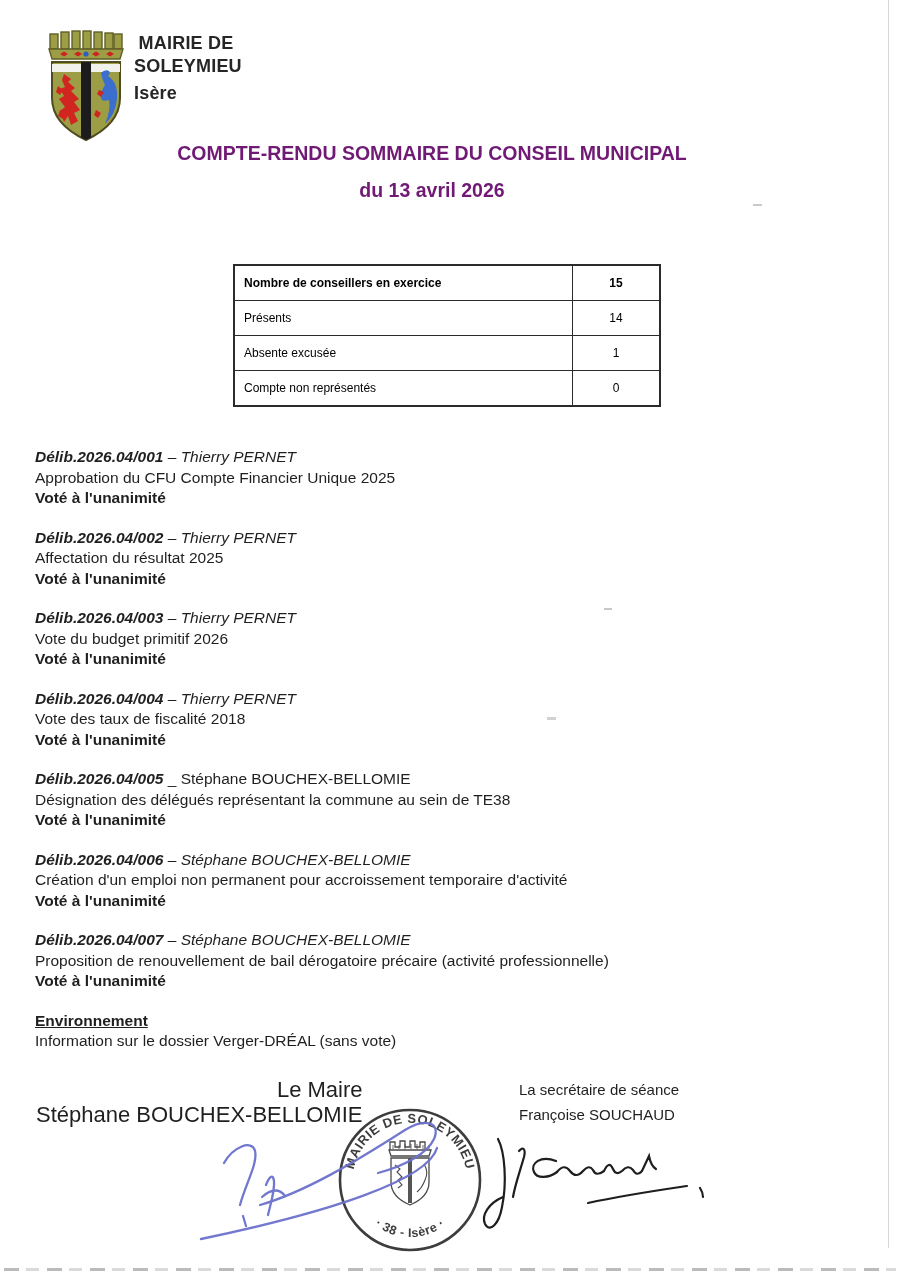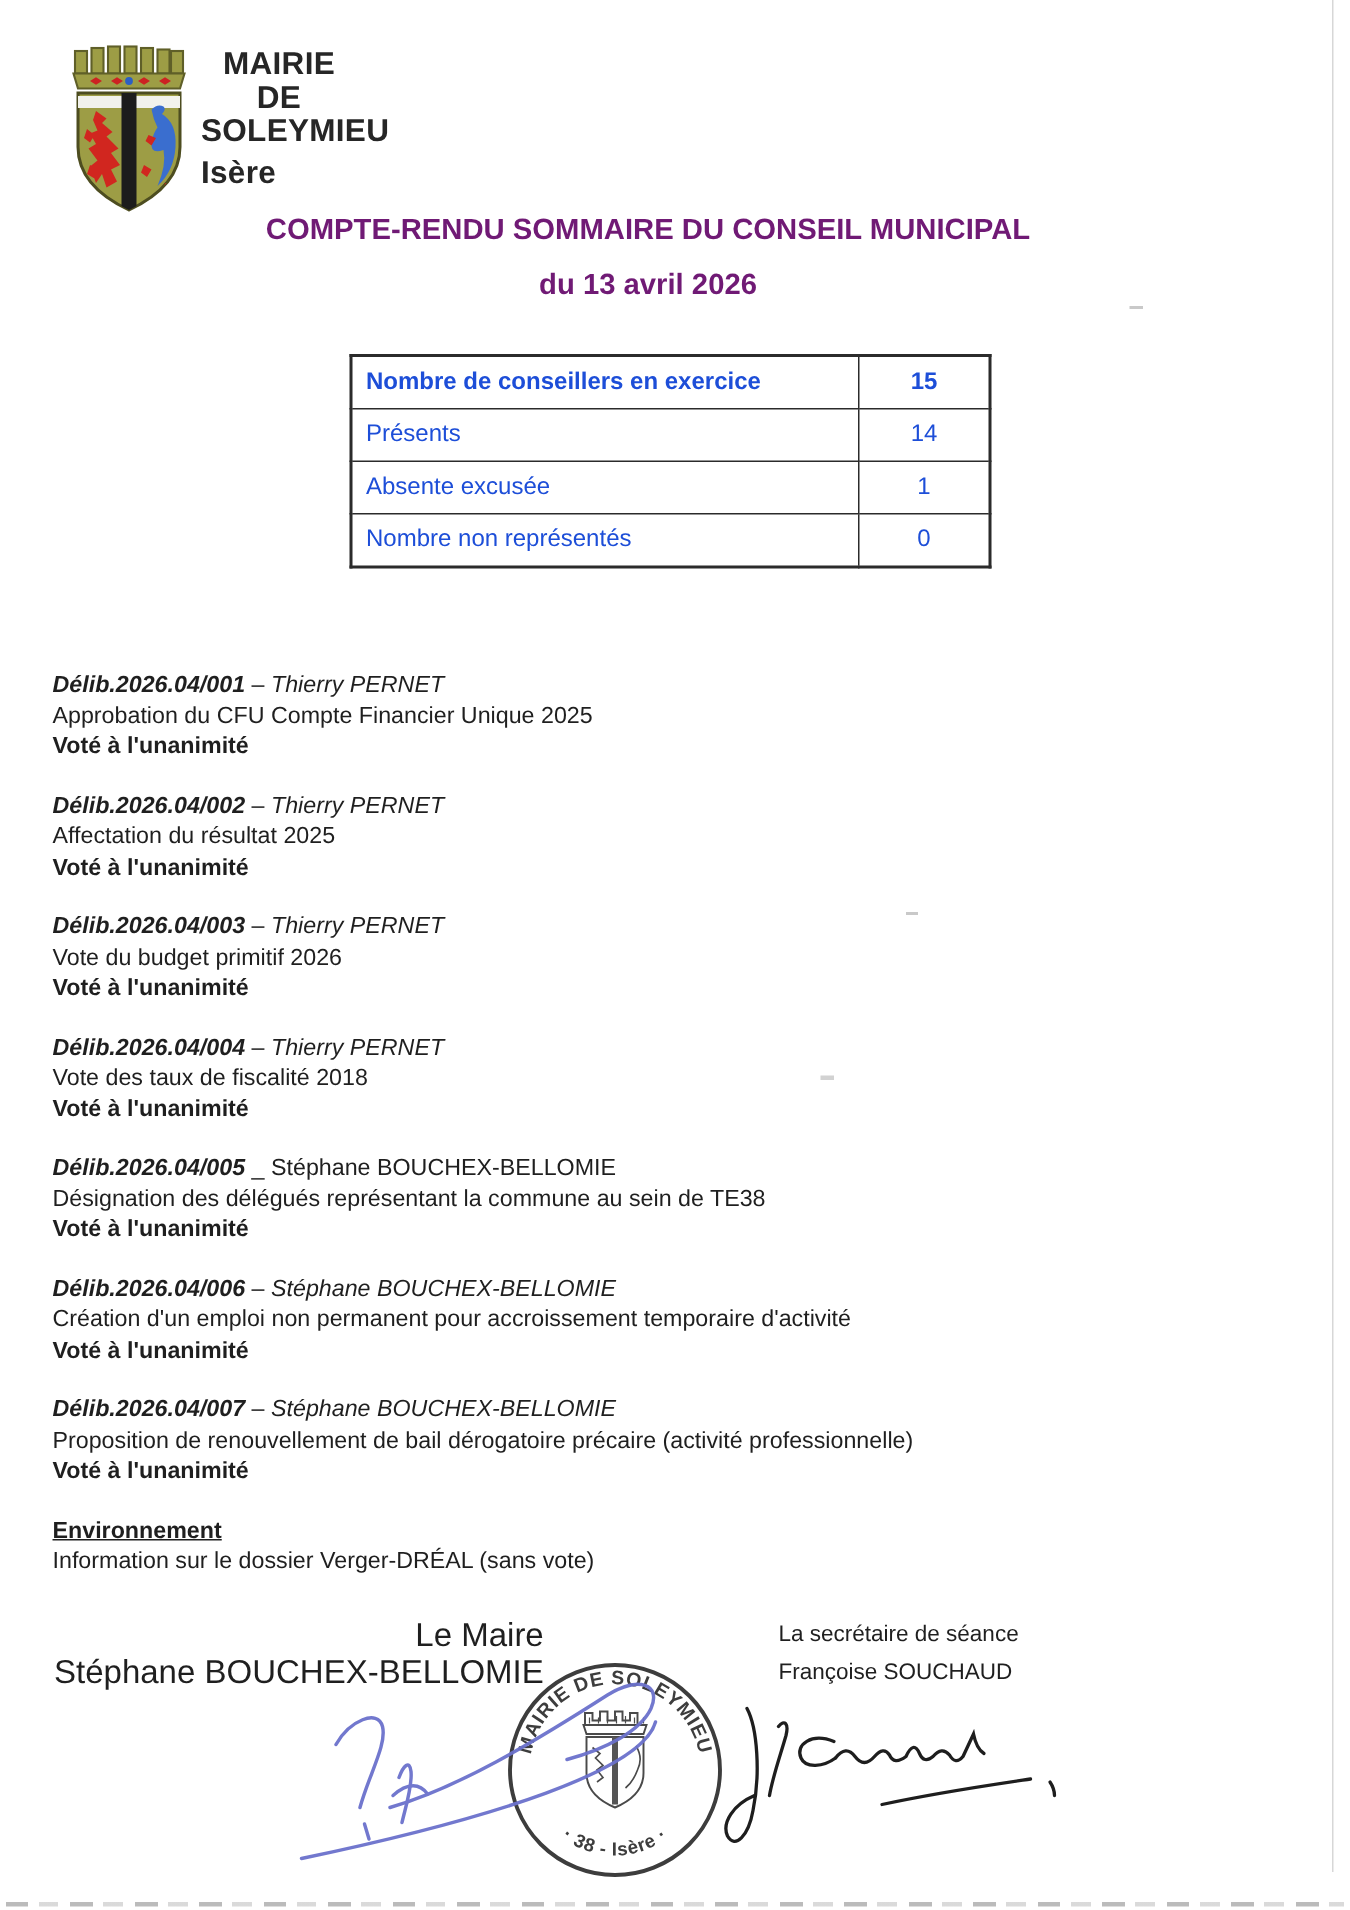--- a/index.html
+++ b/index.html
@@ -3,30 +3,30 @@
 <meta charset="utf-8">
 <style>
   html,body{margin:0;padding:0;background:#ffffff;}
   .page{
     position:relative;width:900px;height:1273px;background:#ffffff;overflow:hidden;
     font-family:"Liberation Sans", sans-serif;color:#1f1f1f;
   }
   
   .logo{position:absolute;left:44px;top:26px;width:84px;height:118px;}
   .org{position:absolute;left:134px;top:32px;width:104px;text-align:center;
-       font-weight:bold;font-size:21px;line-height:22.5px;color:#262626;letter-spacing:.2px;}
+       font-weight:bold;font-size:18px;line-height:22.5px;color:#262626;letter-spacing:.2px;}
   .org-isere{display:flex;align-items:baseline;margin-top:1px;flex-direction:column;}
   .org-isere .rule{flex:1;height:1.5px;background:#4a4a4a;align-self:center;margin-top:4px;}
   
   .title{position:absolute;left:0;top:140px;width:864px;text-align:center;
          font-weight:bold;font-size:19.5px;line-height:26px;color:#701a75;}
   .title .l2{margin-top:11px;}
   
-  .att-table{position:absolute;left:233px;top:236px;border-collapse:collapse;
-             font-size:16px;color:#1d4ed8;}
+  .att-table{position:absolute;left:233px;top:264px;border-collapse:collapse;
+             font-size:12px;color:#000000;}
   .att-table td{border:1.6px solid #2b2b2b;height:32px;vertical-align:middle;}
   .att-table{border:2.5px solid #2b2b2b;}
   .att-table td.lbl{width:327px;padding-left:9px;}
   .att-table td.val{width:84px;text-align:center;}
   .att-table tr.first td{font-weight:bold;}
   
   .delibs{position:absolute;left:35px;top:447px;width:830px;font-size:15.5px;line-height:20.5px;}
   .delib{margin-bottom:19px;}
   .delib .ref{font-weight:bold;font-style:italic;}
   .delib .rapporteur.it{font-style:italic;}
@@ -114,21 +114,21 @@
     </tr>
     <tr>
       <td class="lbl">Présents</td>
       <td class="val">14</td>
     </tr>
     <tr>
       <td class="lbl">Absente excusée</td>
       <td class="val">1</td>
     </tr>
     <tr>
-      <td class="lbl">Nombre non représentés</td>
+      <td class="lbl">Compte non représentés</td>
       <td class="val">0</td>
     </tr>
   </tbody>
     </table>
 
   <div class="delibs">
 
     <div class="delib">
       <div class="head">
         <span class="ref">Délib.2026.04/001</span>

